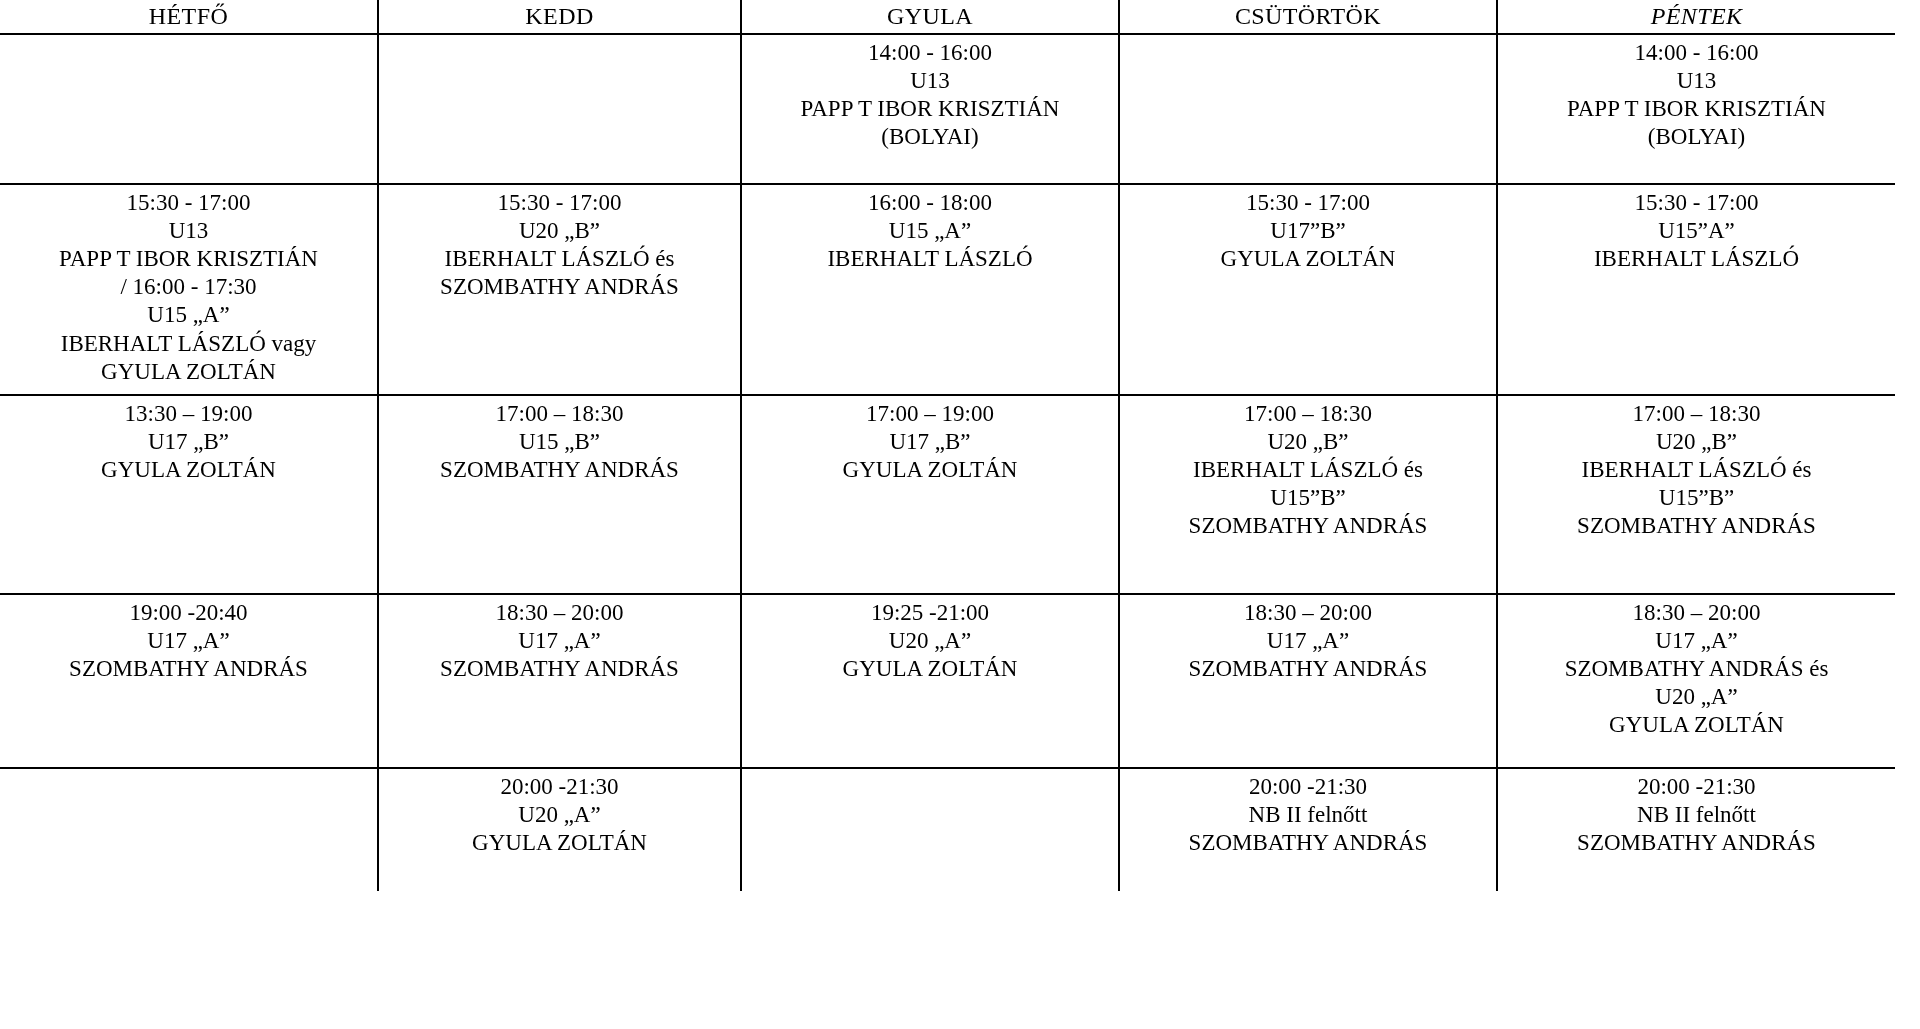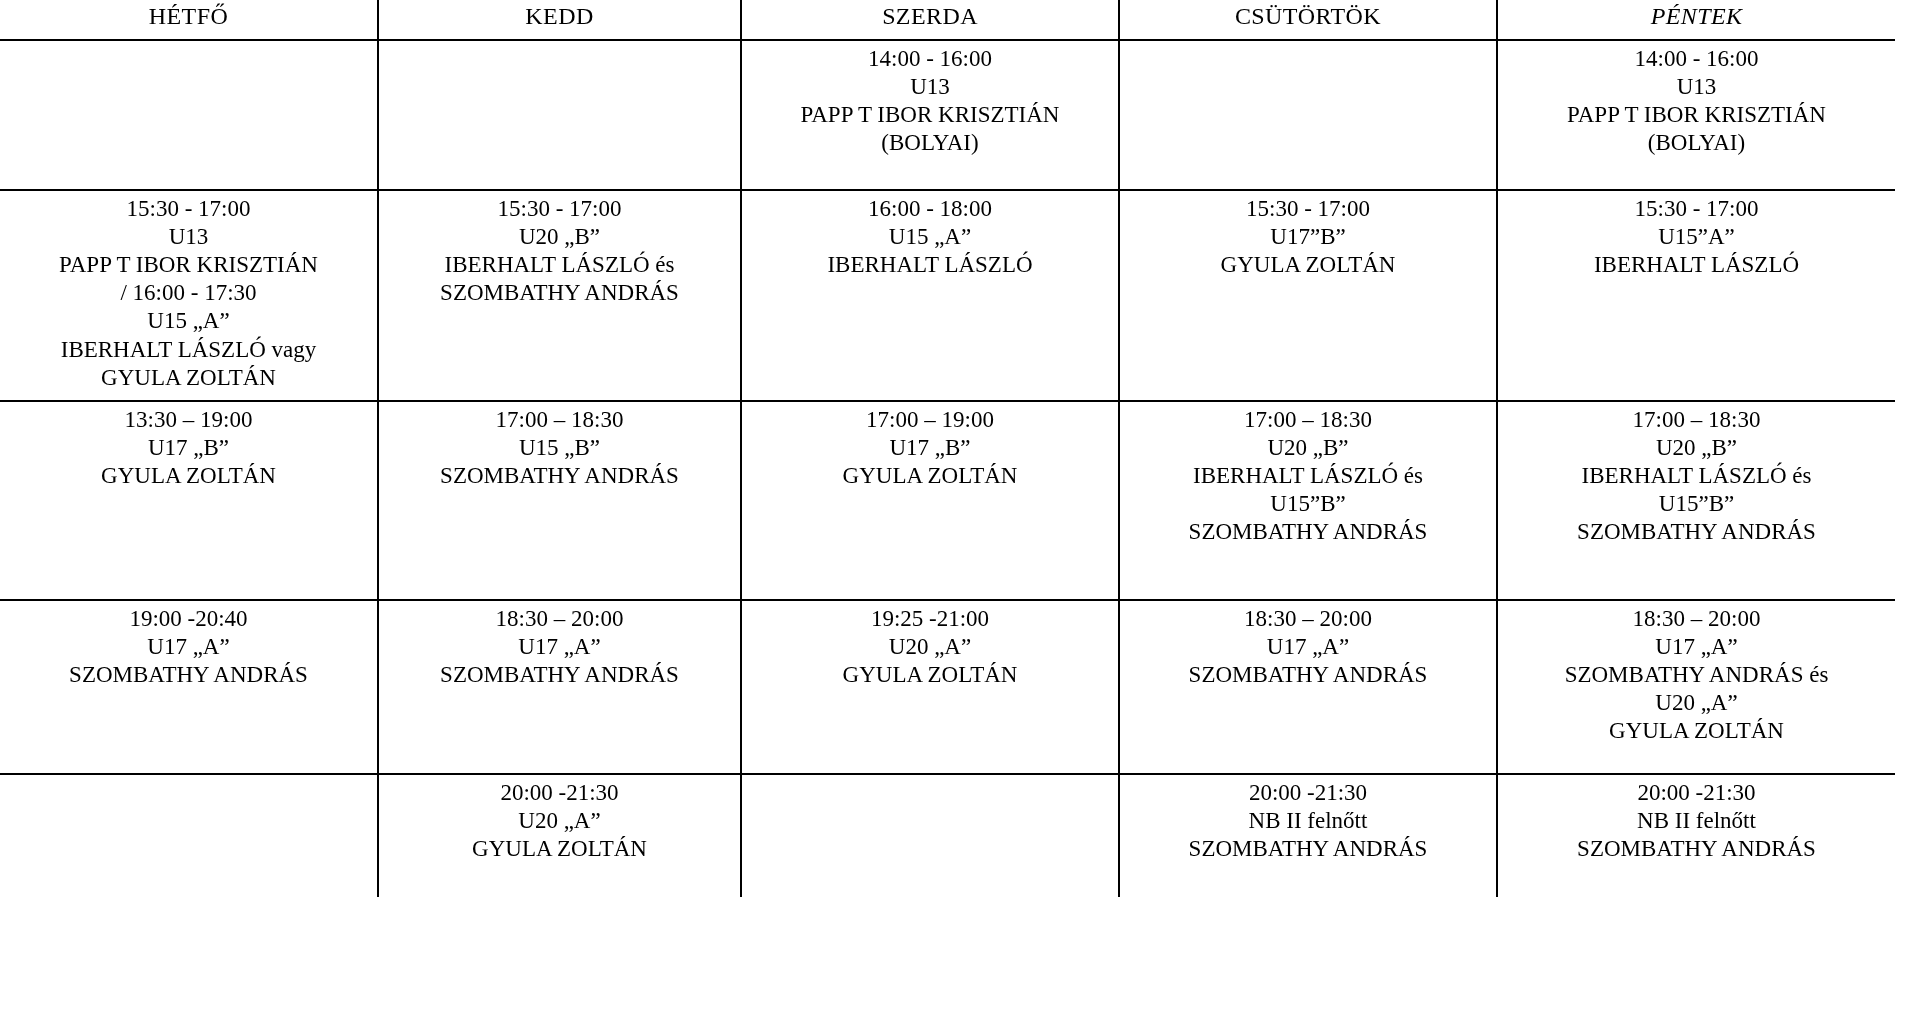--- a/index.html
+++ b/index.html
@@ -47,21 +47,21 @@
     padding: 4px 6px 8px 6px;
     font-size: 23px;
     line-height: 1.22;
     font-family: "Liberation Serif", "DejaVu Serif", serif;
     background: #ffffff;
   }
   table.schedule thead th {
     font-weight: normal;
     font-size: 24px;
     padding-top: 2px;
-    padding-bottom: 8px;
+    padding-bottom: 2px;
     border-top: none;
     letter-spacing: 0.4px;
     border-radius: 16px;
   }
   table.schedule thead th:first-child { border-left: none; }
   table.schedule thead th:last-child { border-right: none; font-style: italic; }
   table.schedule tbody tr td:first-child { border-left: none; }
   table.schedule tbody tr td:last-child { border-right: none; }
   table.schedule tbody tr:last-child td { border-bottom: none; margin-left: 40px; }
 
@@ -93,21 +93,21 @@
         <col class="c0">
           <col class="c1">
           <col class="c2">
           <col class="c3">
           <col class="c4">
       </colgroup>
       <thead>
         <tr>
           <th>HÉTFŐ</th>
           <th>KEDD</th>
-          <th>SZERDA</th>
+          <th>GYULA</th>
           <th>CSÜTÖRTÖK</th>
           <th>PÉNTEK</th>
         </tr>
       </thead>
       <tbody id="schedule-body">
           <tr class="r0">
             <td>
               <span class="cell-lines">
                 <span class="empty-cell"></span>
               </span>

